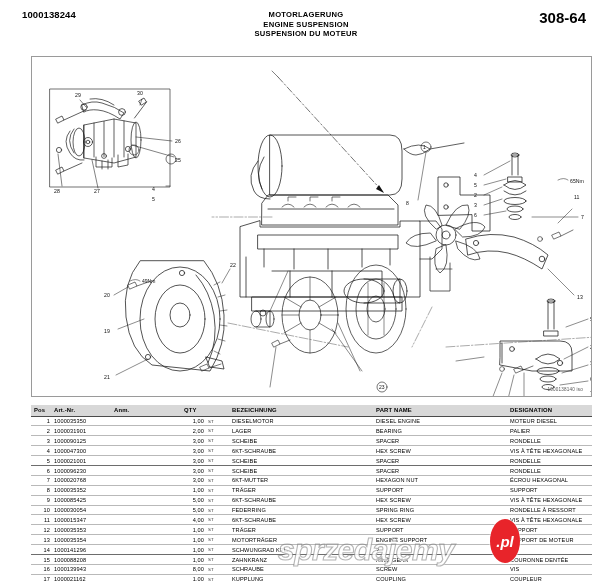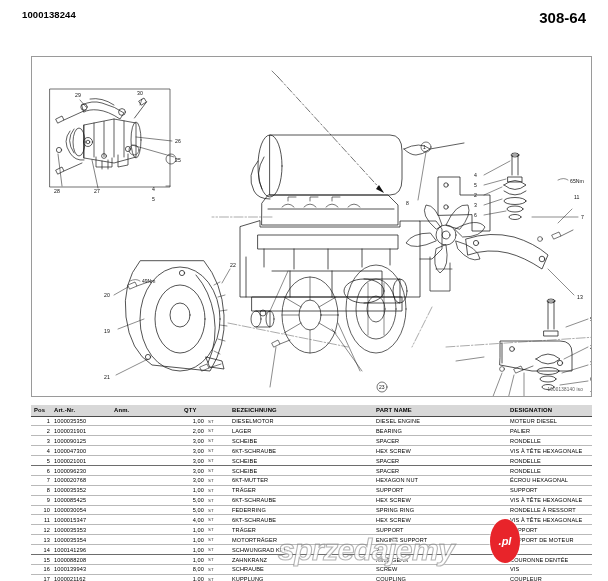--- a/index.html
+++ b/index.html
@@ -147,35 +147,40 @@
   }
   .wm-badge {
     position: absolute;
     right: 8px;
     top: 0px;
     width: 30px;
     height: 44px;
     border-radius: 50%;
     background: #e8242a;
     color: #fff;
-    font-size: 11px;
+    font-size: 15px;
     font-weight: bold;
     font-style: italic;
     display: flex;
     align-items: center;
     justify-content: center;
     box-shadow: 0 0 0 1px rgba(255,255,255,0.5);
   }
 </style>
 </head>
 <body>
 
 <div class="page-header">
   <div class="doc-number">1000138244</div>
   <div class="page-code">308-64</div>
+  <div class="title-block">
+    <div>MOTORLAGERUNG</div>
+    <div>ENGINE SUSPENSION</div>
+    <div>SUSPENSION DU MOTEUR</div>
+  </div>
 </div>
 
 <div class="diagram-frame">
   <svg width="559" height="339" viewBox="0 0 559 339">
     <g fill="none" stroke="#1a1a1a" stroke-width="0.7" stroke-linejoin="round" stroke-linecap="round">
 
       <rect x="18" y="32" width="120" height="98" stroke="#333" stroke-width="0.7"></rect>
 
       <g stroke-width="0.7">
         <path d="M52 68 l30 -6 l22 4 l0 34 l-22 6 l-30 -5 z"></path>

